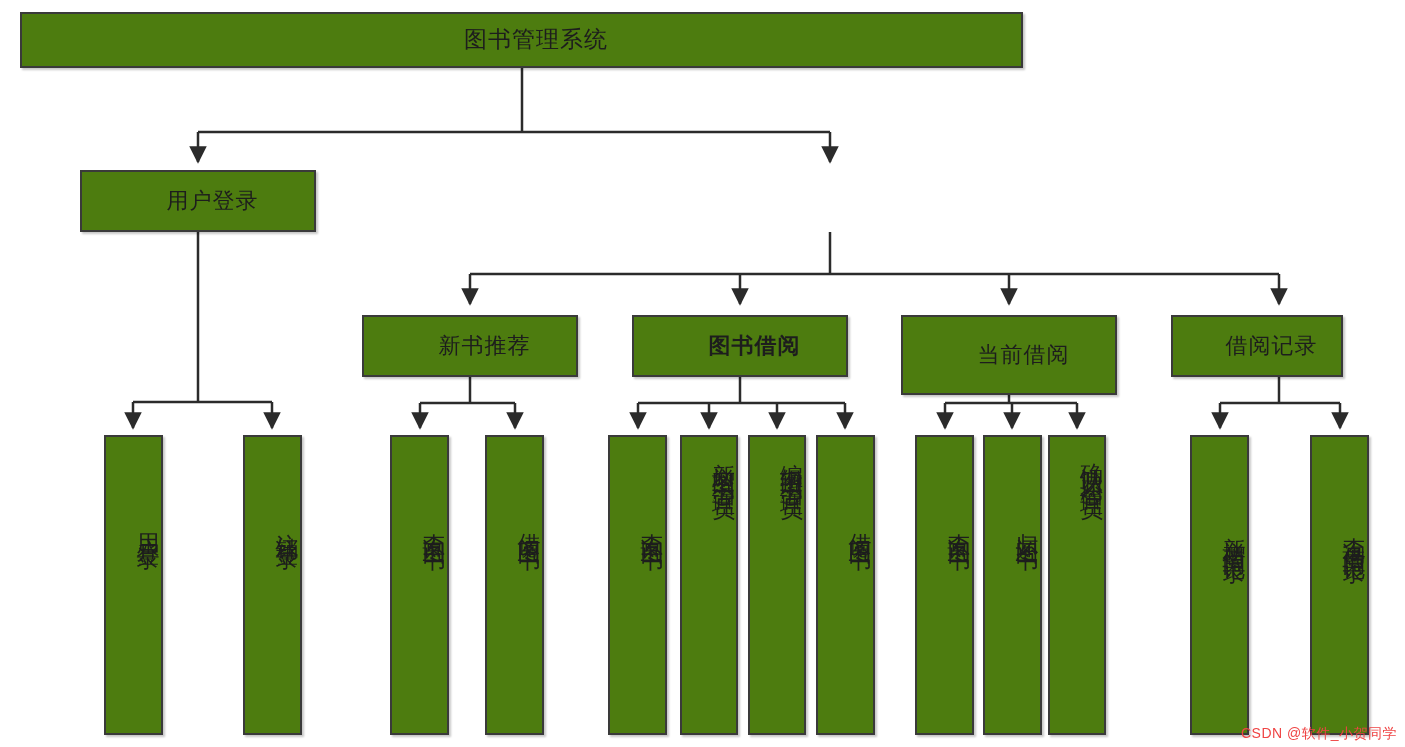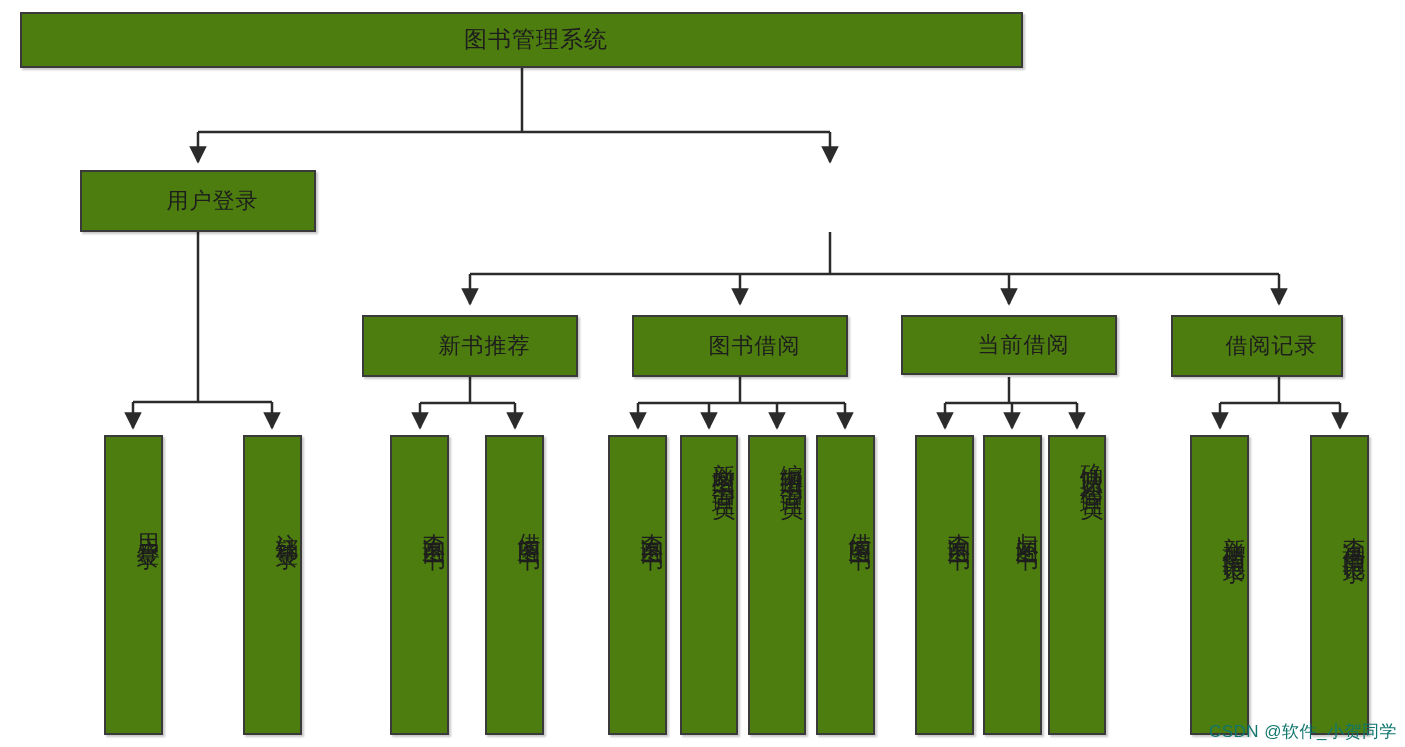--- a/index.html
+++ b/index.html
@@ -66,22 +66,22 @@
     line-height: 1;
     white-space: nowrap;
   }
   .node.vertical.mid .label   { margin-top: 78px; }
   .node.vertical.tall .label  { margin-top: 8px; }
   .node.vertical.short .label { margin-top: 82px; }
   .watermark {
     position: absolute;
     right: 8px;
     bottom: 4px;
-    font-size: 17px;
-    color: #0f766e;
+    font-size: 14px;
+    color: #ef4444;
     letter-spacing: 0.5px;
     z-index: 3;
     white-space: nowrap;
     text-align: right;
   }
 </style>
 </head>
 <body>
 
 <div id="diagram">
@@ -140,24 +140,24 @@
     <span class="label">图书管理系统</span>
   </div>
 
   <div class="node horizontal" style="left:80px; top:170px; width:236px; height:62px;">
     <span class="label">用户登录</span>
   </div>
 
   <div class="node horizontal" style="left:362px; top:315px; width:216px; height:62px;">
     <span class="label">新书推荐</span>
   </div>
-  <div class="node horizontal" style="left:632px; top:315px; width:216px; height:62px;">
+  <div class="node horizontal" style="left:632px; top:315px; width:216px; height:62px;font-weight:bold;">
     <span class="label">图书借阅</span>
   </div>
-  <div class="node horizontal" style="left:901px; top:315px; width:216px; height:60px;">
+  <div class="node horizontal" style="left:901px; top:315px; width:216px; height:80px;">
     <span class="label">当前借阅</span>
   </div>
   <div class="node horizontal" style="left:1171px; top:315px; width:172px; height:62px;">
     <span class="label">借阅记录</span>
   </div>
 
   <div class="node vertical mid" style="left:104px; top:435px; width:59px; height:300px;">
     <span class="label">用户登录</span>
   </div>
   <div class="node vertical mid" style="left:243px; top:435px; width:59px; height:300px;">

